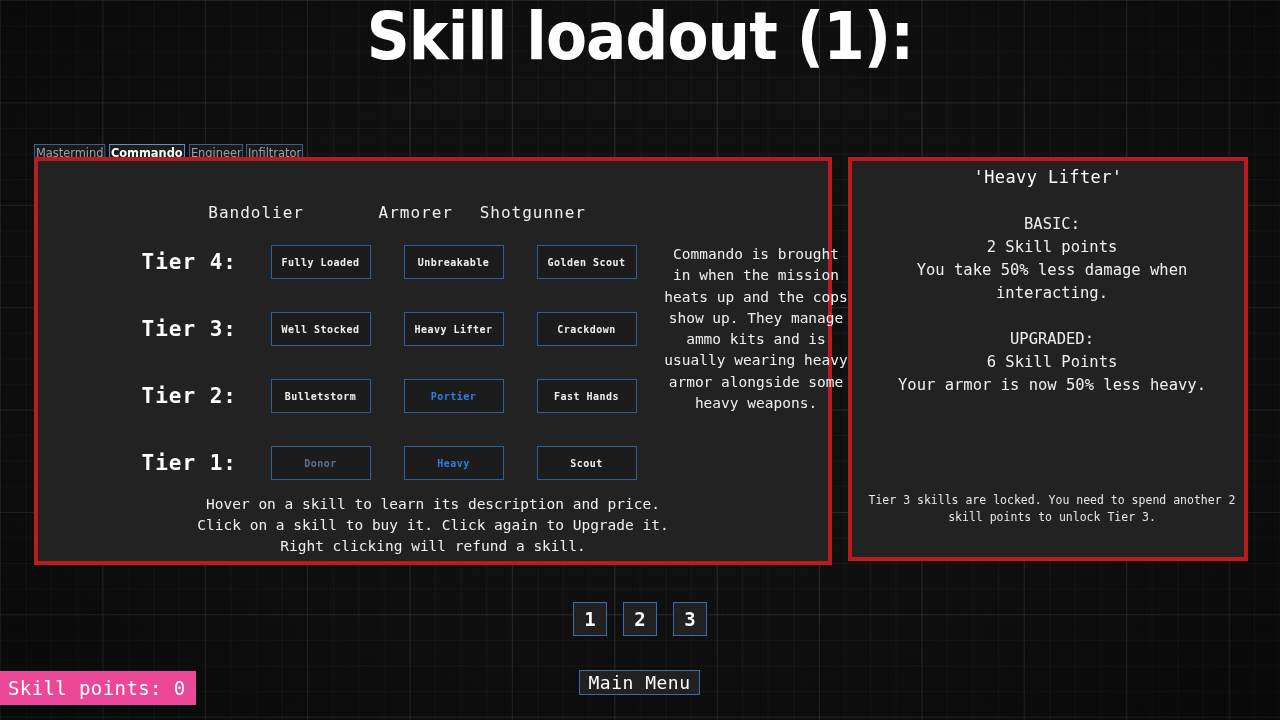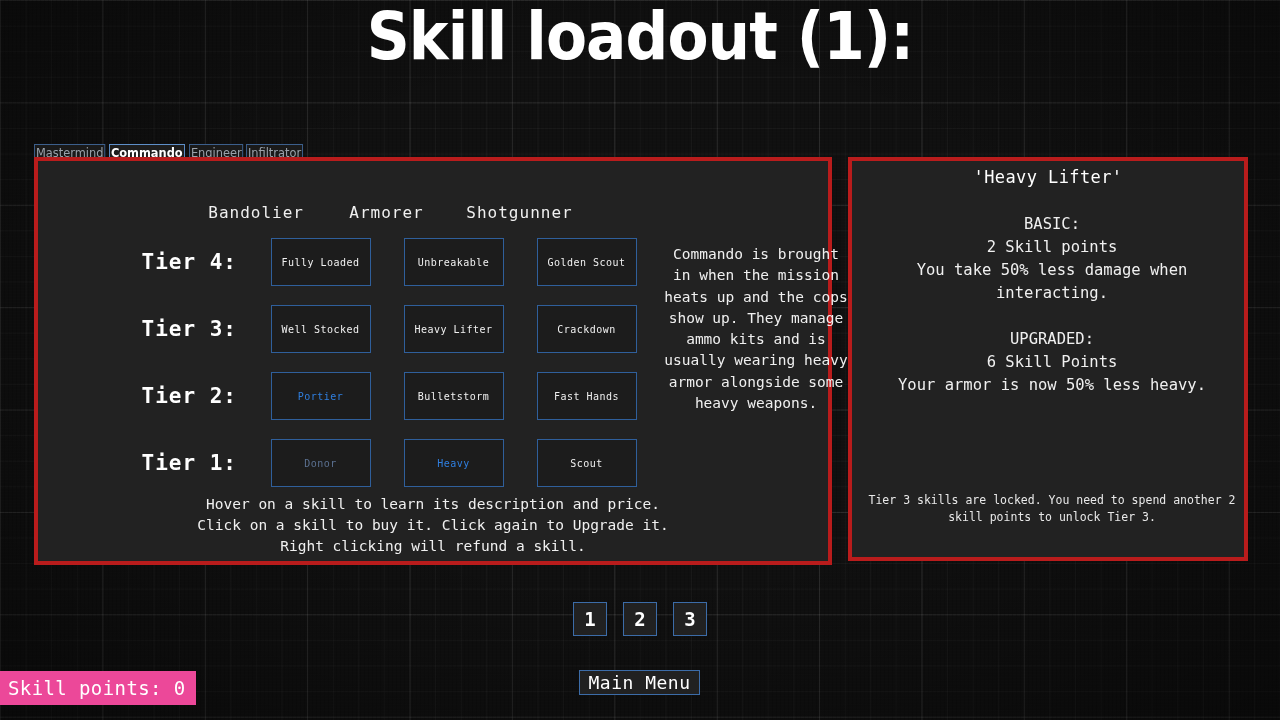--- a/index.html
+++ b/index.html
@@ -120,21 +120,21 @@
   #column-headers {
     position: absolute;
     top: 42px;
     left: 0;
     width: 100%;
     display: flex;
   }
   .col-header {
     font-size: 16px;
     letter-spacing: 1px;
-    text-align: center;
+    text-align: right;
     color: #f0f0f0;
   }
   .col-header:nth-child(1) { width: 282px; text-align: right; padding-right: 16px; padding-left: 7px; }
   .col-header:nth-child(2) { width: 133px; }
   .col-header:nth-child(3) { width: 133px; }
 
   .tier-row {
     position: absolute;
     left: 0;
     width: 100%;
@@ -156,27 +156,27 @@
     letter-spacing: 1px;
     color: #ffffff;
   }
   .skill-cell {
     width: 133px;
     display: flex;
     justify-content: center;
   }
   .skill-btn {
     width: 100px;
-    height: 48px;
+    height: 34px;
     border: 1px solid #2f5f9b;
     background: #1c1c1c;
     color: #f0f0f0;
     font-family: "DejaVu Sans Mono", "Liberation Mono", monospace;
     font-size: 10px;
-    font-weight: normal;
+    font-weight: bold;
     letter-spacing: 0.5px;
     display: flex;
     align-items: center;
     justify-content: center;
     cursor: pointer;
   }
   .skill-btn.owned   { color: #2f7fe0; }
   .skill-btn.locked  { color: #5b7191; }
 
   
@@ -337,24 +337,24 @@
       <div class="skill-cell">
         <div class="skill-btn">Heavy Lifter</div>
       </div>
       <div class="skill-cell">
         <div class="skill-btn">Crackdown</div>
       </div>
     </div>
   <div class="tier-row" id="tier-row-2">
       <div class="tier-label">Tier 2:</div>
       <div class="skill-cell">
+        <div class="skill-btn">Bulletstorm</div>
+      </div>
+      <div class="skill-cell">
         <div class="skill-btn owned">Portier</div>
-      </div>
-      <div class="skill-cell">
-        <div class="skill-btn">Bulletstorm</div>
       </div>
       <div class="skill-cell">
         <div class="skill-btn">Fast Hands</div>
       </div>
     </div>
   <div class="tier-row" id="tier-row-3">
       <div class="tier-label">Tier 1:</div>
       <div class="skill-cell">
         <div class="skill-btn locked">Donor</div>
       </div>

